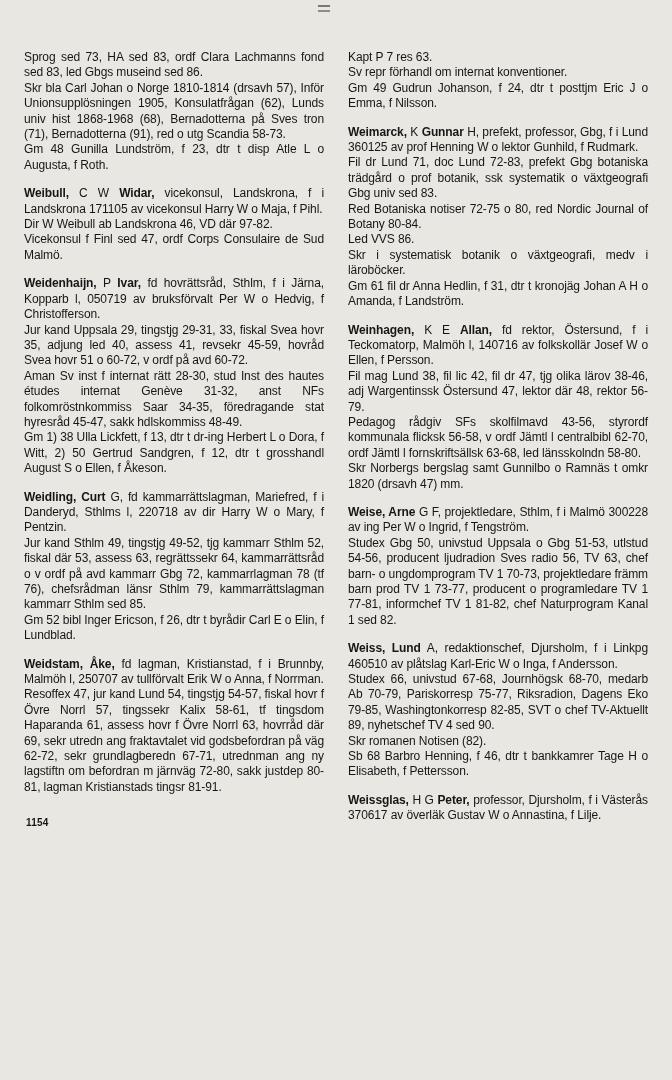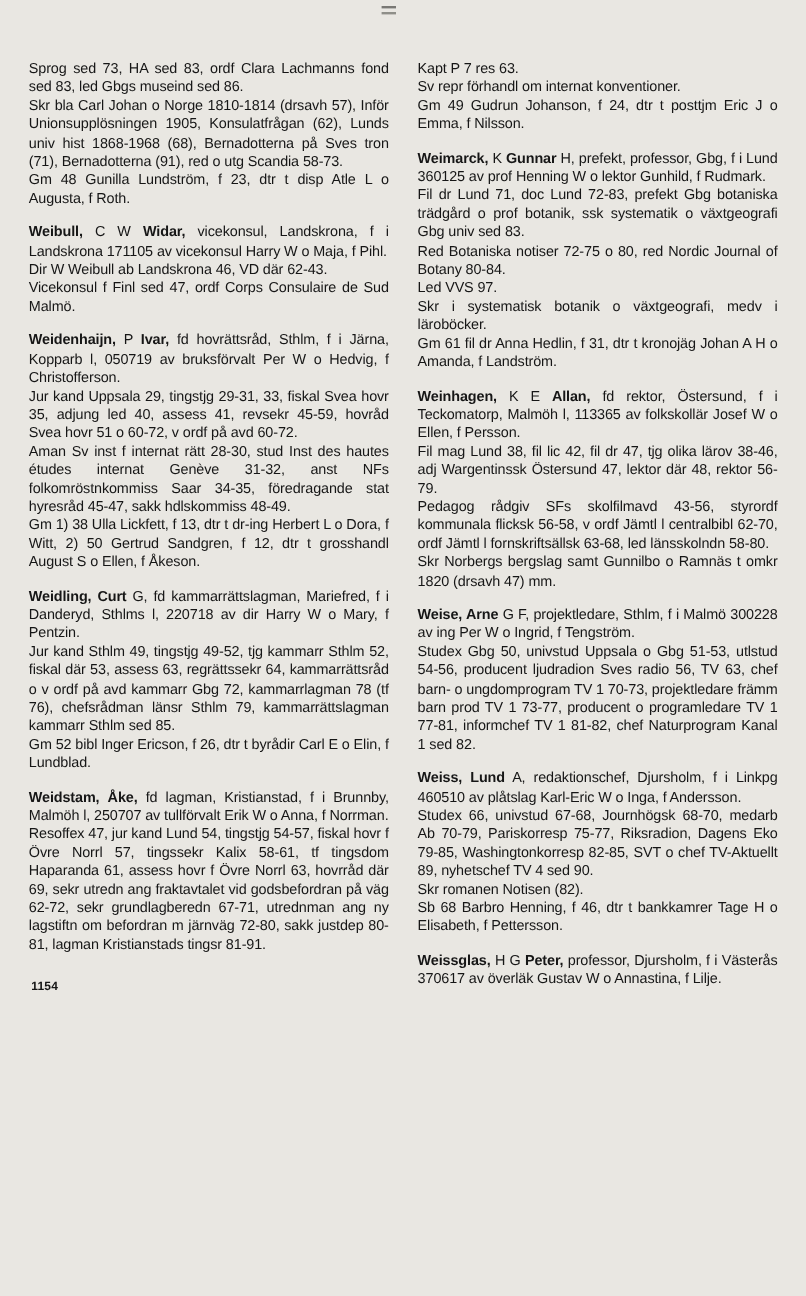--- a/index.html
+++ b/index.html
@@ -57,21 +57,21 @@
 
 <div class="page">
   <div class="artifact"></div>
   <div class="columns">
     <div class="col" id="col-0">
         <p class="para"><span>Sprog sed 73, HA sed 83, ordf Clara Lachmanns fond sed 83, led Gbgs museind sed 86.</span></p>
         <p class="para"><span>Skr bla Carl Johan o Norge 1810-1814 (drsavh 57), Inför Unionsupplösningen 1905, Konsulatfrågan (62), Lunds univ hist 1868-1968 (68), Bernadotterna på Sves tron (71), Bernadotterna (91), red o utg Scandia 58-73.</span></p>
         <p class="para"><span>Gm 48 Gunilla Lundström, f 23, dtr t disp Atle L o Augusta, f Roth.</span></p>
         <div class="gap"></div>
         <p class="para"><span class="bold">Weibull,</span><span> C W </span><span class="bold">Widar,</span><span> vicekonsul, Landskrona, f i Landskrona 171105 av vicekonsul Harry W o Maja, f Pihl.</span></p>
-        <p class="para"><span>Dir W Weibull ab Landskrona 46, VD där 62-43.</span></p>
+        <p class="para"><span>Dir W Weibull ab Landskrona 46, VD där 97-82.</span></p>
         <p class="para"><span>Vicekonsul f Finl sed 47, ordf Corps Consulaire de Sud Malmö.</span></p>
         <div class="gap"></div>
         <p class="para"><span class="bold">Weidenhaijn,</span><span> P </span><span class="bold">Ivar,</span><span> fd hovrättsråd, Sthlm, f i Järna, Kopparb l, 050719 av bruksförvalt Per W o Hedvig, f Christofferson.</span></p>
         <p class="para"><span>Jur kand Uppsala 29, tingstjg 29-31, 33, fiskal Svea hovr 35, adjung led 40, assess 41, revsekr 45-59, hovråd Svea hovr 51 o 60-72, v ordf på avd 60-72.</span></p>
         <p class="para"><span>Aman Sv inst f internat rätt 28-30, stud Inst des hautes études internat Genève 31-32, anst NFs folkomröstnkommiss Saar 34-35, föredragande stat hyresråd 45-47, sakk hdlskommiss 48-49.</span></p>
         <p class="para"><span>Gm 1) 38 Ulla Lickfett, f 13, dtr t dr-ing Herbert L o Dora, f Witt, 2) 50 Gertrud Sandgren, f 12, dtr t grosshandl August S o Ellen, f Åkeson.</span></p>
         <div class="gap"></div>
         <p class="para"><span class="bold">Weidling, Curt</span><span> G, fd kammarrättslagman, Mariefred, f i Danderyd, Sthlms l, 220718 av dir Harry W o Mary, f Pentzin.</span></p>
         <p class="para"><span>Jur kand Sthlm 49, tingstjg 49-52, tjg kammarr Sthlm 52, fiskal där 53, assess 63, regrättssekr 64, kammarrättsråd o v ordf på avd kammarr Gbg 72, kammarrlagman 78 (tf 76), chefsrådman länsr Sthlm 79, kammarrättslagman kammarr Sthlm sed 85.</span></p>
         <p class="para"><span>Gm 52 bibl Inger Ericson, f 26, dtr t byrådir Carl E o Elin, f Lundblad.</span></p>
@@ -80,25 +80,25 @@
         <p class="para"><span>Resoffex 47, jur kand Lund 54, tingstjg 54-57, fiskal hovr f Övre Norrl 57, tingssekr Kalix 58-61, tf tingsdom Haparanda 61, assess hovr f Övre Norrl 63, hovrråd där 69, sekr utredn ang fraktavtalet vid godsbefordran på väg 62-72, sekr grundlagberedn 67-71, utrednman ang ny lagstiftn om befordran m järnväg 72-80, sakk justdep 80-81, lagman Kristianstads tingsr 81-91.</span></p>
       </div>
     <div class="col" id="col-1">
         <p class="para"><span>Kapt P 7 res 63.</span></p>
         <p class="para"><span>Sv repr förhandl om internat konventioner.</span></p>
         <p class="para"><span>Gm 49 Gudrun Johanson, f 24, dtr t posttjm Eric J o Emma, f Nilsson.</span></p>
         <div class="gap"></div>
         <p class="para"><span class="bold">Weimarck,</span><span> K </span><span class="bold">Gunnar</span><span> H, prefekt, professor, Gbg, f i Lund 360125 av prof Henning W o lektor Gunhild, f Rudmark.</span></p>
         <p class="para"><span>Fil dr Lund 71, doc Lund 72-83, prefekt Gbg botaniska trädgård o prof botanik, ssk systematik o växtgeografi Gbg univ sed 83.</span></p>
         <p class="para"><span>Red Botaniska notiser 72-75 o 80, red Nordic Journal of Botany 80-84.</span></p>
-        <p class="para"><span>Led VVS 97.</span></p>
+        <p class="para"><span>Led VVS 86.</span></p>
         <p class="para"><span>Skr i systematisk botanik o växtgeografi, medv i läroböcker.</span></p>
         <p class="para"><span>Gm 61 fil dr Anna Hedlin, f 31, dtr t kronojäg Johan A H o Amanda, f Landström.</span></p>
         <div class="gap"></div>
-        <p class="para"><span class="bold">Weinhagen,</span><span> K E </span><span class="bold">Allan,</span><span> fd rektor, Östersund, f i Teckomatorp, Malmöh l, 113365 av folkskollär Josef W o Ellen, f Persson.</span></p>
+        <p class="para"><span class="bold">Weinhagen,</span><span> K E </span><span class="bold">Allan,</span><span> fd rektor, Östersund, f i Teckomatorp, Malmöh l, 140716 av folkskollär Josef W o Ellen, f Persson.</span></p>
         <p class="para"><span>Fil mag Lund 38, fil lic 42, fil dr 47, tjg olika lärov 38-46, adj Wargentinssk Östersund 47, lektor där 48, rektor 56-79.</span></p>
         <p class="para"><span>Pedagog rådgiv SFs skolfilmavd 43-56, styrordf kommunala flicksk 56-58, v ordf Jämtl l centralbibl 62-70, ordf Jämtl l fornskriftsällsk 63-68, led länsskolndn 58-80.</span></p>
         <p class="para"><span>Skr Norbergs bergslag samt Gunnilbo o Ramnäs t omkr 1820 (drsavh 47) mm.</span></p>
         <div class="gap"></div>
         <p class="para"><span class="bold">Weise, Arne</span><span> G F, projektledare, Sthlm, f i Malmö 300228 av ing Per W o Ingrid, f Tengström.</span></p>
         <p class="para"><span>Studex Gbg 50, univstud Uppsala o Gbg 51-53, utlstud 54-56, producent ljudradion Sves radio 56, TV 63, chef barn- o ungdomprogram TV 1 70-73, projektledare främm barn prod TV 1 73-77, producent o programledare TV 1 77-81, informchef TV 1 81-82, chef Naturprogram Kanal 1 sed 82.</span></p>
         <div class="gap"></div>
         <p class="para"><span class="bold">Weiss, Lund</span><span> A, redaktionschef, Djursholm, f i Linkpg 460510 av plåtslag Karl-Eric W o Inga, f Andersson.</span></p>
         <p class="para"><span>Studex 66, univstud 67-68, Journhögsk 68-70, medarb Ab 70-79, Pariskorresp 75-77, Riksradion, Dagens Eko 79-85, Washingtonkorresp 82-85, SVT o chef TV-Aktuellt 89, nyhetschef TV 4 sed 90.</span></p>
         <p class="para"><span>Skr romanen Notisen (82).</span></p>

